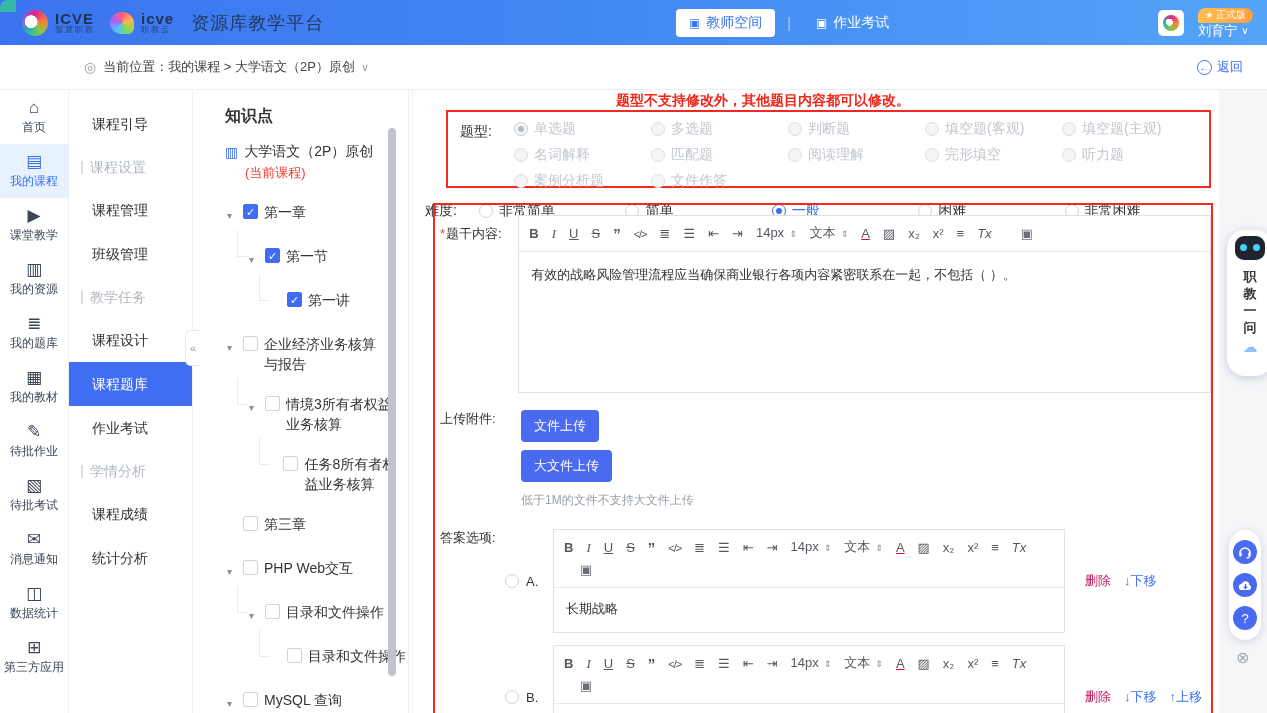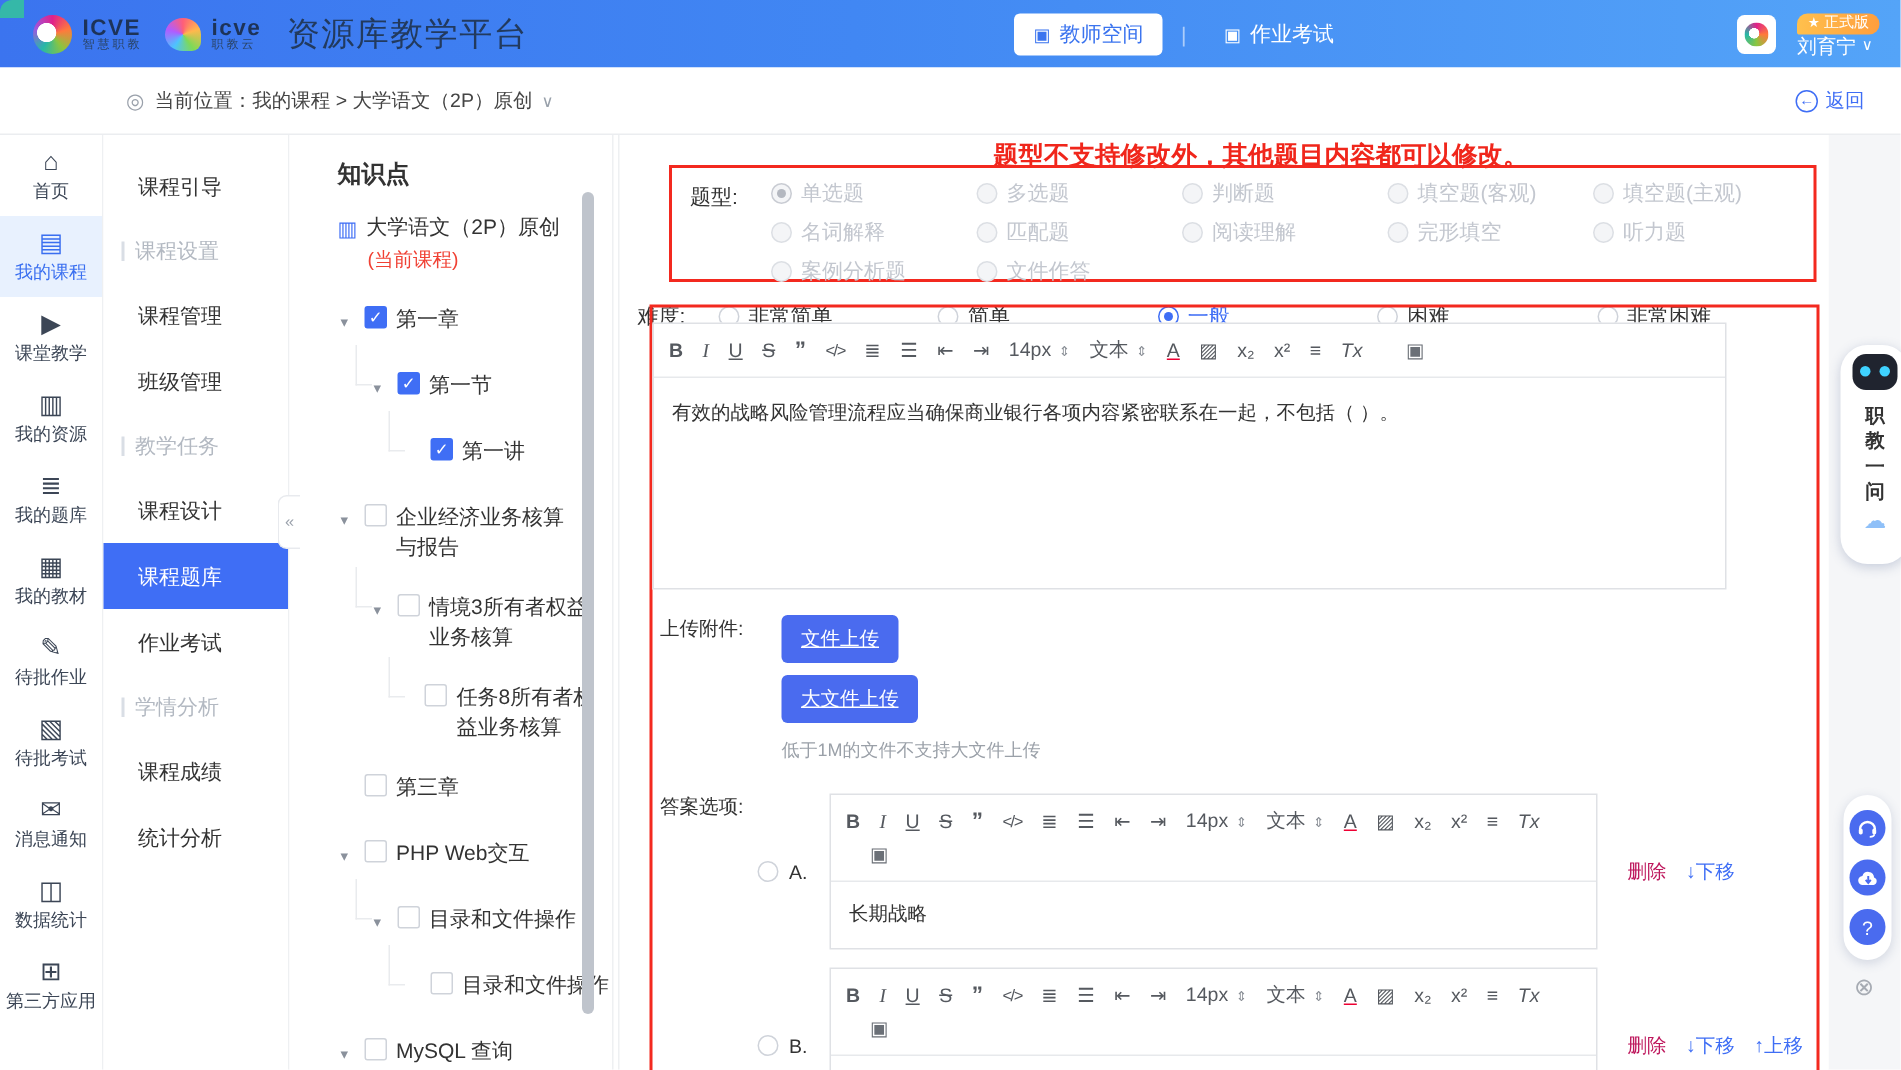--- a/index.html
+++ b/index.html
@@ -14,21 +14,21 @@
     background:#35b8a8; border-top-left-radius:8px; }
   .brand { display:flex; align-items:center; gap:7px; padding-left:22px; position:relative; z-index:2; }
   .logo-e { width:26px; height:26px; border-radius:50%;
     background:radial-gradient(circle at 35% 45%, #ffffff 0 28%, transparent 30%),
       conic-gradient(#e0218a,#ff7a3c,#8bc53f,#27b8a8,#9b59e0,#e0218a); }
   .brand-txt { line-height:1; }
   .brand-txt .t1 { font-weight:bold; font-size:15px; color:#1d3358; letter-spacing:1px; }
   .brand-txt .t2 { font-size:8px; color:#2a4468; letter-spacing:2px; }
   .logo-shell { width:24px; height:22px; border-radius:50% 50% 6px 50%;
     background:conic-gradient(#ff5e78,#ffb84d,#7ed957,#4dc3ff,#b05cff,#ff5e78); margin-left:8px; }
-  .app-title { font-size:22px; color:#223a5e; margin-left:10px; letter-spacing:1px; }
+  .app-title { font-size:18px; color:#223a5e; margin-left:10px; letter-spacing:1px; }
   .spaces { position:absolute; left:676px; top:0; height:45px; display:flex; align-items:center; gap:12px; }
   .space-tab { display:flex; align-items:center; gap:6px; color:#fff; font-size:14px;
     padding:5px 13px; border-radius:4px; cursor:pointer; }
   .space-tab.active { background:#fff; color:#3b74ef; }
   .space-sep { color:rgba(255,255,255,.55); }
   .space-ico { font-size:12px; }
   .hdr-right { position:absolute; right:14px; top:0; height:45px; display:flex; align-items:center; gap:14px; }
   .pill { border:1px solid rgba(255,255,255,.95); color:#fff; border-radius:15px;
     padding:4px 20px; font-size:14px; cursor:pointer; white-space:nowrap; }
   .avatar { width:26px; height:26px; background:#fff; border-radius:5px; display:flex;
@@ -91,21 +91,21 @@
   .dep1 { margin-left:2px; } .dep2 { margin-left:24px; } .dep3 { margin-left:46px; }
   .dep2::before,.dep3::before { content:""; position:absolute; left:-12px; top:-16px; width:10px;
     height:26px; border-left:1px solid #e9ebee; border-bottom:1px solid #e9ebee; }
   .tree-scrollbar { position:absolute; left:388px; top:128px; width:8px; height:548px;
     background:#bfc4cc; border-radius:4px; z-index:4; }
   .right-gutter { position:absolute; left:1219px; top:90px; width:48px; height:623px; background:#f5f6f8; }
 
   
   .main { position:absolute; left:412px; top:90px; width:807px; height:623px; background:#fff;
     border-left:1px solid #eef0f2; padding:2px 0 0 0; }
-  .notice { position:absolute; left:203px; top:2px; color:#f0261b; font-weight:bold; font-size:17px;margin-left:46px; }
+  .notice { position:absolute; left:203px; top:2px; color:#f0261b; font-weight:bold; font-size:14px; }
   .qtype-box { position:absolute; left:33px; top:20px; width:765px; height:78px;
     border:2px solid #f3291f; padding:6px 10px 0 66px; }
   .qtype-label { position:absolute; left:12px; top:11px; color:#333; }
   .radio-grid { display:grid; grid-template-columns:repeat(5,1fr); row-gap:4px; }
   .radio-item { display:flex; align-items:center; gap:6px; height:22px; cursor:pointer; white-space:nowrap; }
   .radio { flex:0 0 14px; width:14px; height:14px; border:1px solid #cfd3da; border-radius:50%;
     background:#fff; position:relative; }
   .radio.checked { border-color:#3f6ef5; }
   .radio.checked::after { content:""; position:absolute; inset:3px; border-radius:50%; background:#3f6ef5; }
   .radio-item.disabled { cursor:default; }
@@ -133,21 +133,21 @@
   .tb-blockquote { font-weight:bold; font-size:15px; } .tb-code { font-size:11px; letter-spacing:-1px; }
   .tb-text-color { text-decoration:underline; text-decoration-color:#e03; }
   .tb-clear-format { font-style:italic; }
   .tb .sfx { font-size:9px; color:#8a8f96; margin-left:5px; }
   .tb-image { margin-left:16px; color:#6b7077; }
   .ed-content { padding:14px 12px; font-size:13px; color:#333; }
   .stem-content { height:140px; }
   .upload-block { display:flex; margin-top:17px; }
   .upload-label { width:86px; padding-left:5px; font-size:13px; }
   .btn-blue { display:inline-block; background:#4a6bef; color:#fff; border-radius:4px;
-    padding:7px 13px; font-size:13px; cursor:pointer;text-decoration:underline; }
+    padding:7px 13px; font-size:13px; cursor:pointer; }
   .upload-hint { color:#9aa0a8; font-size:12px; margin-top:10px; }
   .answers-block { display:flex; margin-top:20px; }
   .answers-label { width:70px; padding-left:5px; font-size:13px; }
   .answer-item { display:flex; align-items:center; margin-bottom:12px; }
   .ans-key { display:flex; align-items:center; gap:7px; width:48px; font-size:13px; }
   .opt-editor { width:512px; }
   .opt-content { min-height:44px; padding:12px 12px; }
   .ans-actions { display:flex; gap:13px; margin-left:20px; font-size:13px; white-space:nowrap; }
   .act-delete { color:#be185d; cursor:pointer; }
   .act-move { color:#3f6ef5; cursor:pointer; }
@@ -442,20 +442,21 @@
         </label>
         <label class="radio-item">
           <span class="radio"></span>
           <span class="rlbl">非常困难</span>
         </label>
       </div>
   </div>
 
   <div class="edit-box">
     <div class="stem-row">
+      <div class="stem-label"><span class="req">*</span><span>题干内容:</span></div>
       <div class="editor stem-editor">
         <div class="ed-toolbar">
             <span class="tb tb-bold">B</span>
             <span class="tb tb-italic">I</span>
             <span class="tb tb-underline">U</span>
             <span class="tb tb-strikethrough">S</span>
             <span class="tb tb-blockquote">”</span>
             <span class="tb tb-code">&lt;/&gt;</span>
             <span class="tb tb-ordered-list">≣</span>
             <span class="tb tb-unordered-list">☰</span>

